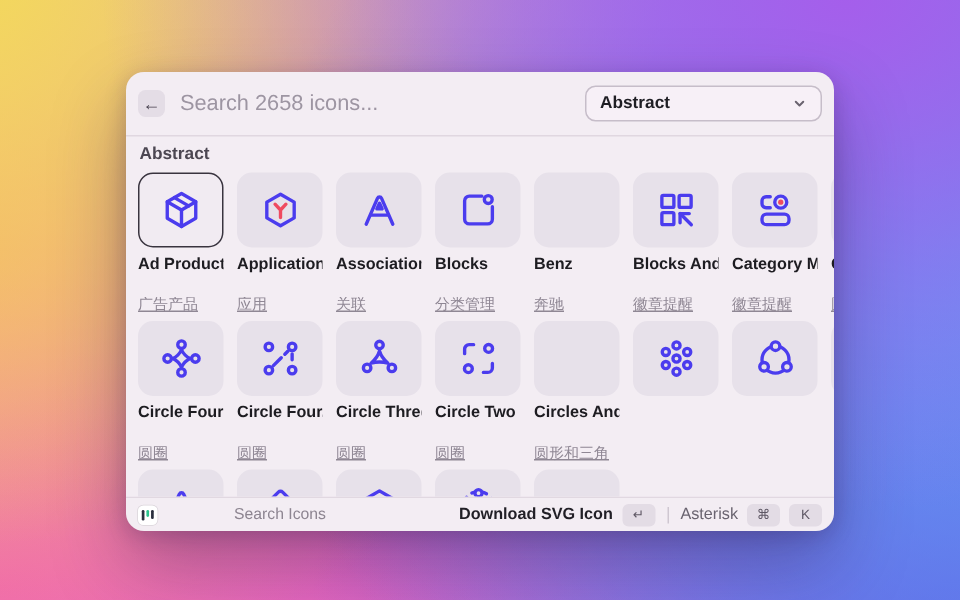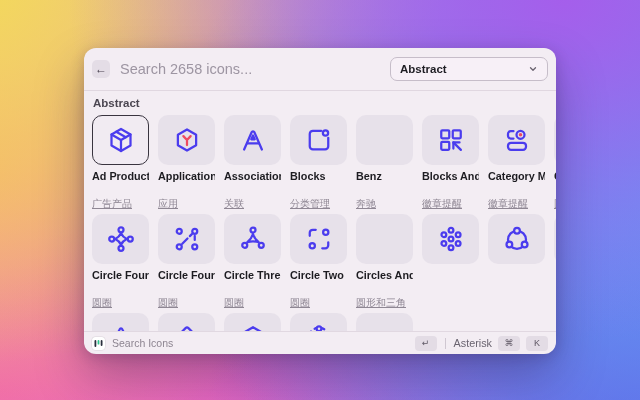--- a/index.html
+++ b/index.html
@@ -40,21 +40,21 @@
   .tile{height:50px;border-radius:10px;background:#e7e1ea;display:flex;align-items:center;
     justify-content:center;box-sizing:border-box;}
   .tile.selected{background:#f1ebf2;border:1.5px solid #39343f;}
   .tile svg{display:block;}
   .item-name{margin-top:5px;font-size:10.8px;line-height:12px;font-weight:bold;color:#1d1c21;
     white-space:nowrap;overflow:hidden;width:57px;}
   .item-sub{margin-top:16px;font-size:10px;line-height:11px;color:#8f8794;white-space:nowrap;
     overflow:hidden;width:57px;text-decoration:underline;}
   
   .footer{flex:0 0 22px;height:22px;border-top:1px solid #e1d8e1;display:flex;align-items:center;
-    padding:0 8px;background:#f3edf3;border-radius:0 0 12px 12px;}
+    padding:0 8px;background:#f3edf3;border-radius:0 0 12px 12px;gap:44px;}
   .logo{width:13px;height:13px;border-radius:3.5px;background:#ffffff;box-shadow:0 0 0 .5px rgba(0,0,0,.10);
     display:flex;align-items:center;justify-content:center;margin-right:7px;}
   .footer-app{font-size:10.5px;color:#8d8591;}
   .footer-right{margin-left:auto;display:flex;align-items:center;gap:6px;}
   .primary-action{font-size:10.8px;font-weight:bold;color:#211f26;}
   .key{height:15px;min-width:16px;padding:0 3px;border-radius:4px;background:#e3dce5;color:#5f5865;
     font-size:9px;display:flex;align-items:center;justify-content:center;}
   .foot-div{width:1px;height:11px;background:#cfc7d1;margin:0 2px;}
   .actions-label{font-size:10.8px;color:#6a6470;}
 </style>
@@ -354,20 +354,21 @@
   <div class="footer">
     <span class="logo">
       <svg width="9" height="9" viewBox="0 0 9 9">
         <rect x="0.5" y="1" width="1.8" height="7" rx="0.9" fill="#2a2f3e"></rect>
         <rect x="3.6" y="1" width="1.8" height="4.6" rx="0.9" fill="#2bc48e"></rect>
         <rect x="6.7" y="1" width="1.8" height="6" rx="0.9" fill="#2a2f3e"></rect>
       </svg>
     </span>
     <span class="footer-app">Search Icons</span>
     <div class="footer-right">
+      <span class="primary-action">Download SVG Icon</span>
       <span class="key">↵</span>
       <span class="foot-div"></span>
       <span class="actions-label">Asterisk</span>
       <span class="key">⌘</span>
       <span class="key">K</span>
     </div>
   </div>
 
 </div>
 

